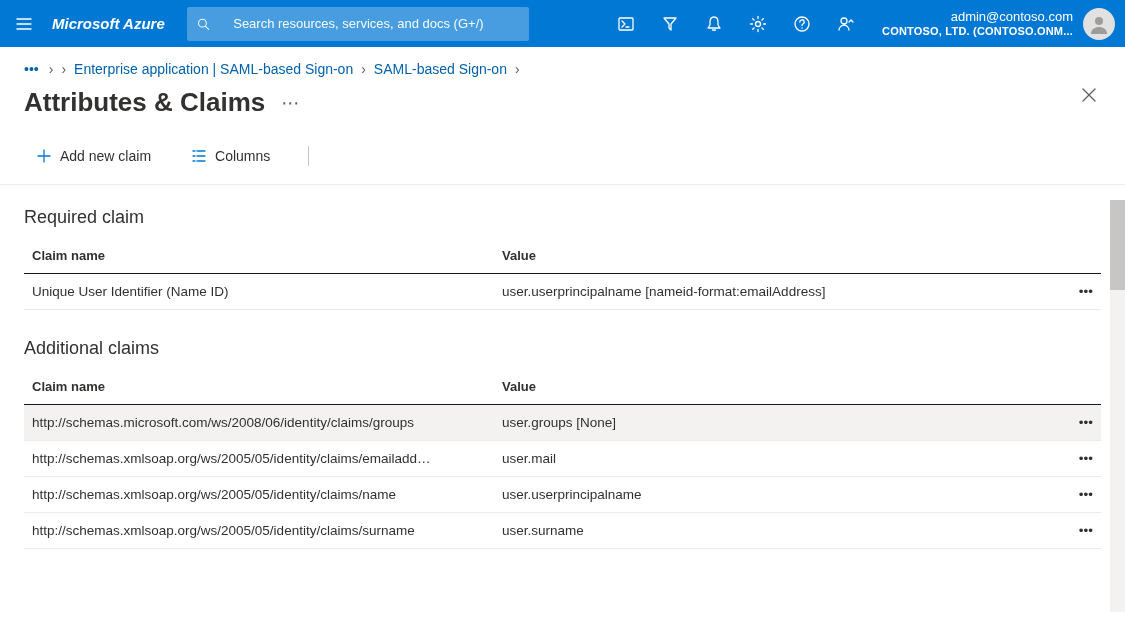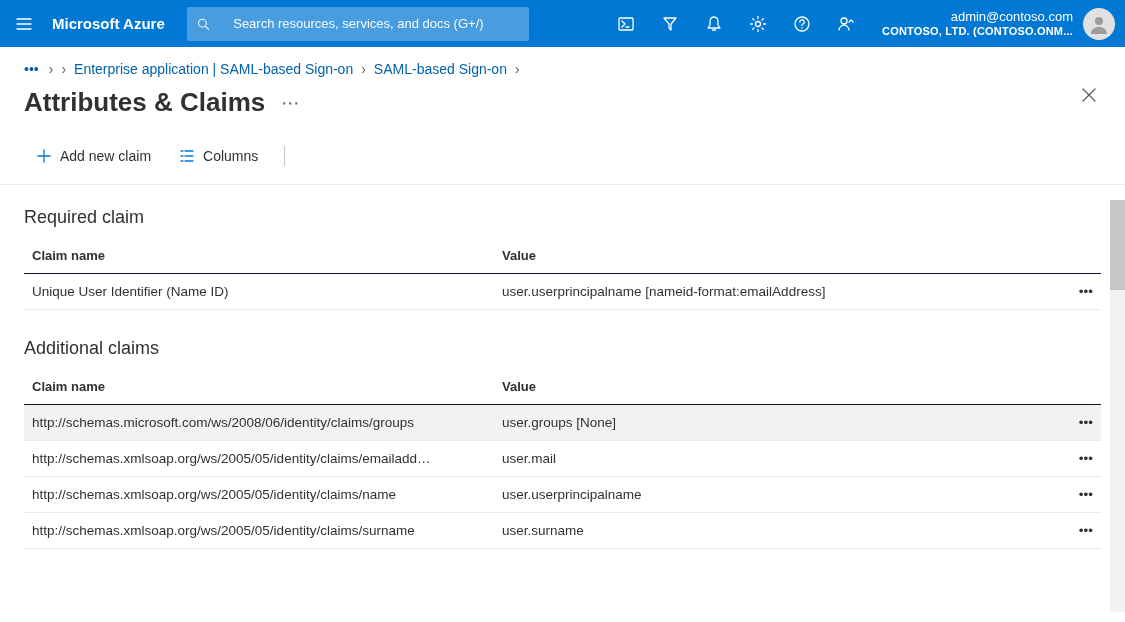--- a/index.html
+++ b/index.html
@@ -26,20 +26,21 @@
   .topbar .hamburger {
     width: 48px; height: 47px;
     display:flex;align-items:center;justify-content:center;
     cursor:pointer;
   }
   .topbar .brand {
     font-weight: 600;
     font-size: 15px;
     padding: 0 22px 0 4px;
     white-space: nowrap;
+    font-style: italic;
   }
   .topbar .searchwrap {
     flex: 0 0 auto;
     background: rgba(255,255,255,0.28);
     height: 34px;
     width: 342px;
     border-radius: 2px;
     display:flex;align-items:center;
     padding: 0 10px;
     color: #fff;
@@ -102,21 +103,21 @@
   .titlebar .close {
     position:absolute; right:28px; top:0;
     cursor:pointer; color:#605e5c;
   }
 
   
   .toolbar {
     display:flex; align-items:center;
     padding: 6px 28px 14px 24px;
     border-bottom: 1px solid #edebe9;
-    gap: 4px;
+    gap: 16px;
   }
   .toolbar .btn {
     display:flex; align-items:center; gap:8px;
     padding: 6px 12px;
     cursor:pointer;
     color:#323130;
   }
   .toolbar .btn.disabled { color:#a19f9d; cursor:default; }
   .toolbar .divider {
     width:1px; height:20px; background:#c8c6c4; margin: 0 10px;

